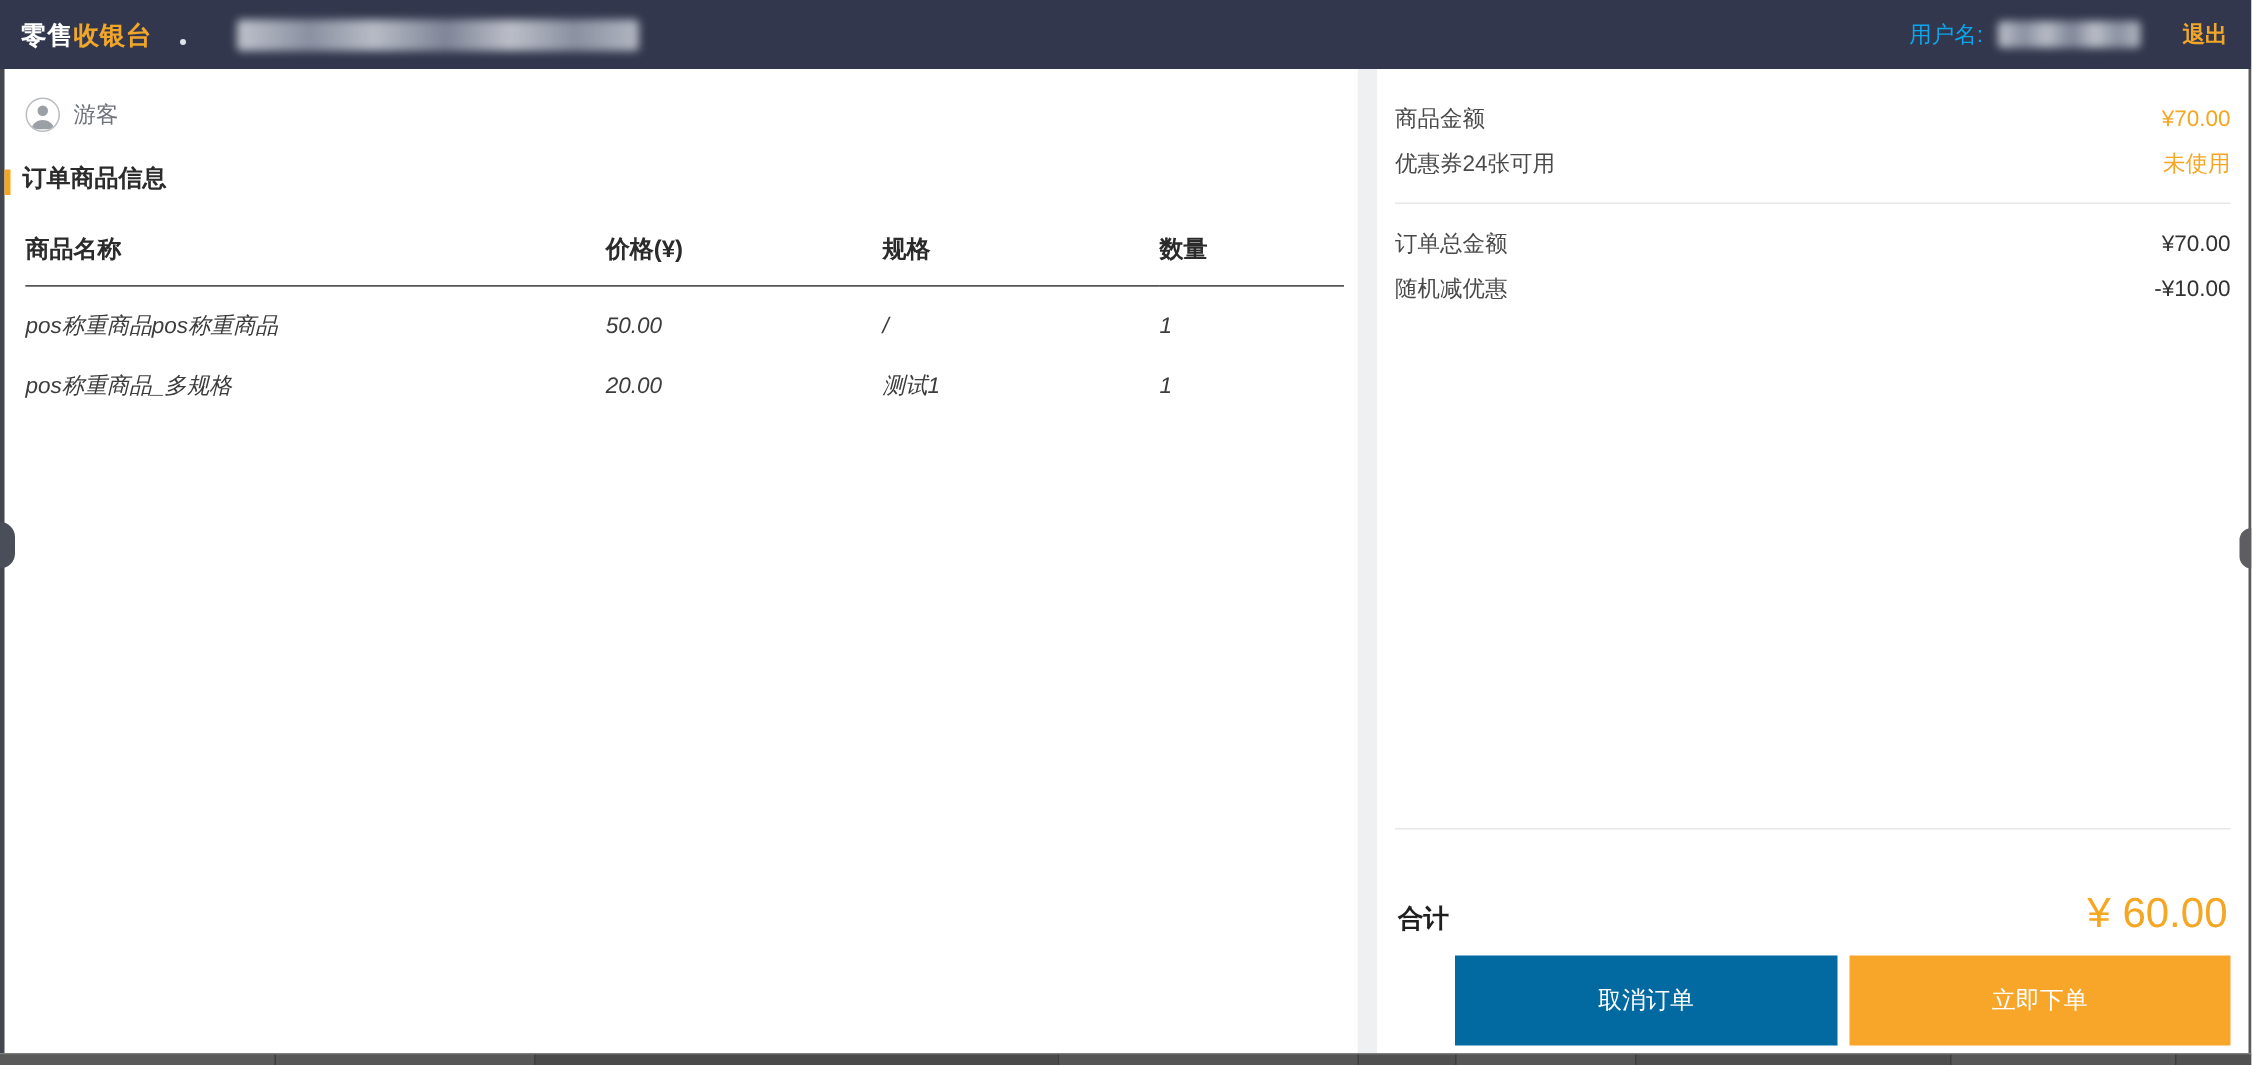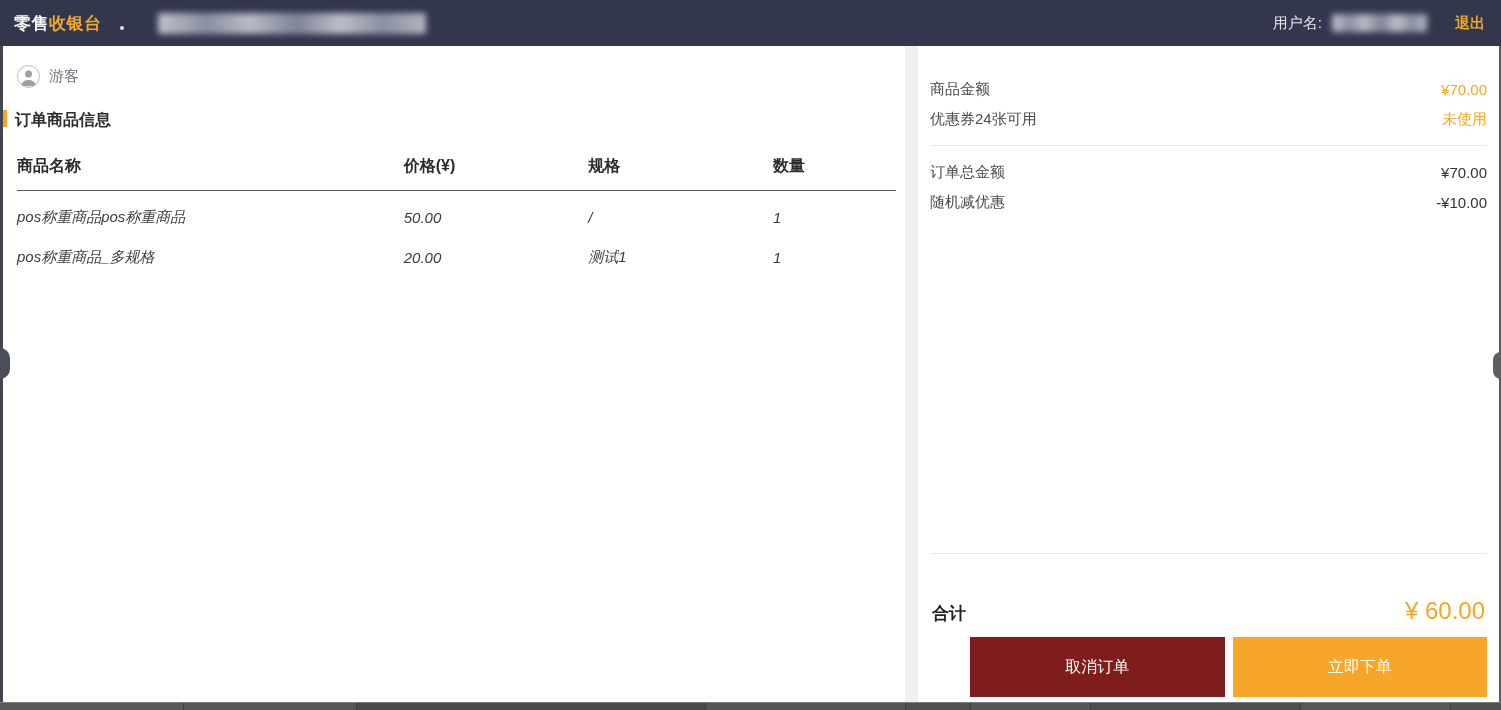--- a/index.html
+++ b/index.html
@@ -27,21 +27,21 @@
   .brand-suffix { color: #f0a62a; }
   .blur-chip {
     border-radius: 3px;
     filter: blur(3px);
     background: linear-gradient(90deg,#d8dbe2 0%,#9aa0b0 18%,#cfd3db 34%,#8d93a5 52%,#d4d7de 68%,#9aa0b0 84%,#c9cdd6 100%);
     opacity: .85;
   }
   .title-redacted { width: 268px; height: 21px; margin-left: 34px; }
   .title-dot { width: 4px; height: 4px; border-radius: 50%; background: #dfe2e8; margin: 10px 0 0 18px; }
   .topbar-spacer { flex: 1; }
-  .username-label { color: #e5e5e5; font-size: 15px; white-space: nowrap; }
+  .username-label { color: #0ea5e9; font-size: 15px; white-space: nowrap; }
   .username-redacted { width: 95px; height: 18px; margin: 0 28px 0 10px; }
   .logout { color: #f0a62a; font-size: 15px; font-weight: bold; white-space: nowrap; cursor: pointer; }
 
   
   .main {
     position: absolute; left: 0; top: 46px; right: 0; bottom: 8px;
     display: flex;
   }
   .panel-left {
     width: 905px; background: #fff; position: relative;
@@ -59,21 +59,21 @@
   
   .guest-row { display: flex; align-items: center; margin-top: 18px; height: 24px; }
   .avatar {
     width: 23px; height: 23px; border-radius: 50%;
     border: 1px solid #b9bdc2; position: relative; overflow: hidden; background: #fff;
     flex: 0 0 auto;
   }
   .avatar svg { display:block; width: 100%; height: 100%; }
   .guest-name { margin-left: 9px; color: #6e737b; font-size: 15px; }
 
-  .section-title-row { display: flex; align-items: flex-start; margin-top: 22px; height: 20px; }
+  .section-title-row { display: flex; align-items: flex-end; margin-top: 22px; height: 20px; }
   .section-bar { width: 4px; height: 17px; background: #f5a623; margin-left: -14px; }
   .section-title { margin-left: 8px; font-size: 16px; font-weight: bold; color: #2b2b2b; }
 
   table.goods { width: 879px; border-collapse: collapse; margin-top: 20px; table-layout: fixed; }
   table.goods col.c-name { width: 44%; }
   table.goods col.c-price { width: 21%; }
   table.goods col.c-spec { width: 21%; }
   table.goods col.c-qty { width: 14%; }
   table.goods th {
     text-align: left; font-size: 16px; font-weight: bold; color: #2b2b2b;
@@ -83,39 +83,39 @@
     text-align: left; font-size: 15px; color: #3c3c3c;
     padding: 17px 0 4px 0;
     font-style: italic;
   }
 
   
   .sum-row {
     display: flex; justify-content: space-between; align-items: center;
     height: 30px; font-size: 15px;
   }
-  .sum-rows-top { margin-top: 28px; }
+  .sum-rows-top { margin-top: 18px; }
   .sum-label { color: #4a4a4a; }
   .sum-value { color: #333; }
   .sum-value.orange { color: #f5a623; }
   .divider { border-top: 1px solid #e8e8e8; margin: 11px 0; }
   .flex-spacer { flex: 1; }
   .total-row {
     display: flex; justify-content: space-between; align-items: baseline;
     margin: 8px 2px 12px 2px;
   }
   .total-label { font-size: 17px; font-weight: bold; color: #1f1f1f; margin-top: 29px; }
-  .total-value { font-size: 24px; color: #f5a623; }
+  .total-value { font-size: 28px; color: #f5a623; }
   .btn-row { display: flex; gap: 8px; margin-bottom: 5px; }
   .btn {
     flex: 1; height: 60px; border: none; cursor: pointer;
     font-size: 16px; color: #ffffff; font-family: inherit;
     display: flex; align-items: center; justify-content: center;
   }
-  .btn-cancel { background: #7f1d1d; margin-left: 40px; }
+  .btn-cancel { background: #0369a1; margin-left: 40px; }
   .btn-submit { background: #f7a62a; }
 
   
   .handle-left {
     position: absolute; left: 0; top: 348px; width: 10px; height: 31px;
     background: #4a4e59; border-radius: 0 16px 16px 0; cursor: pointer; z-index: 5;
   }
   .handle-right {
     position: absolute; right: 0; top: 352px; width: 8px; height: 27px;
     background: #5d5d62; border-radius: 14px 0 0 14px; cursor: pointer; z-index: 5;

